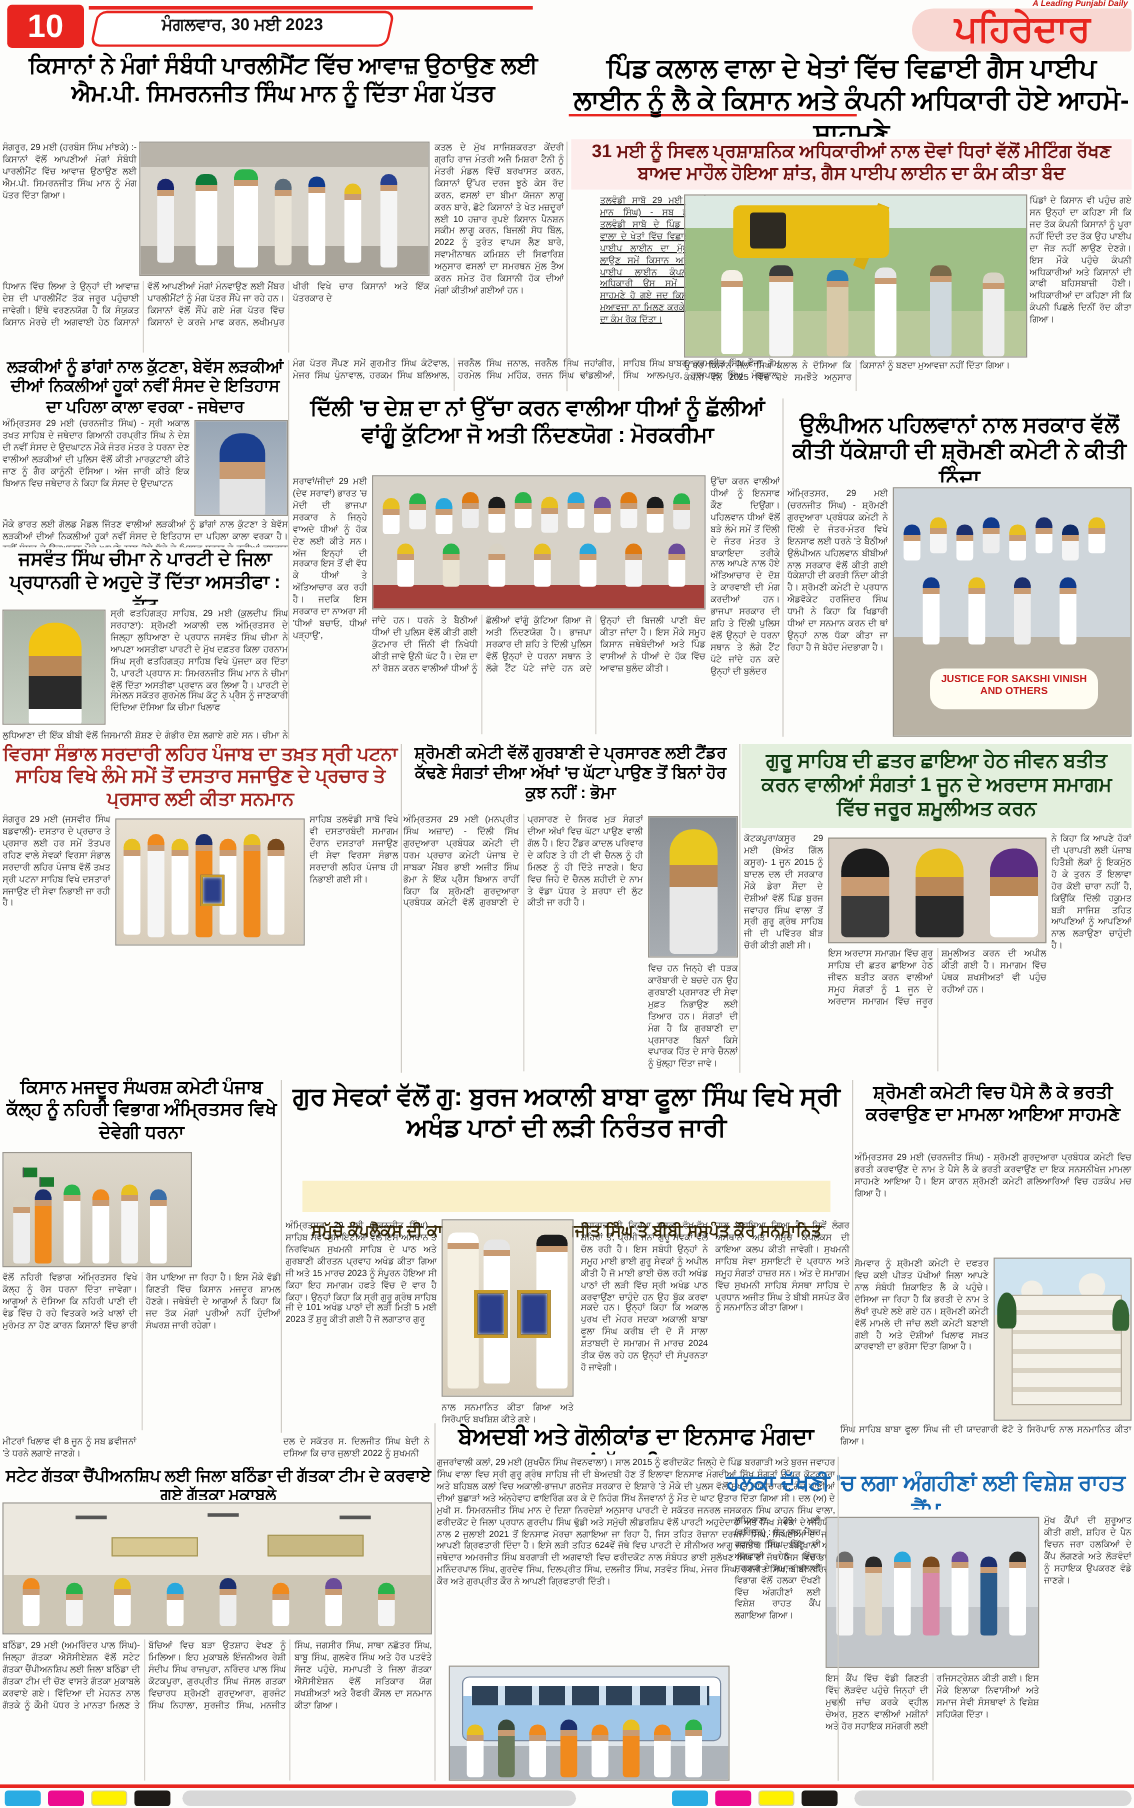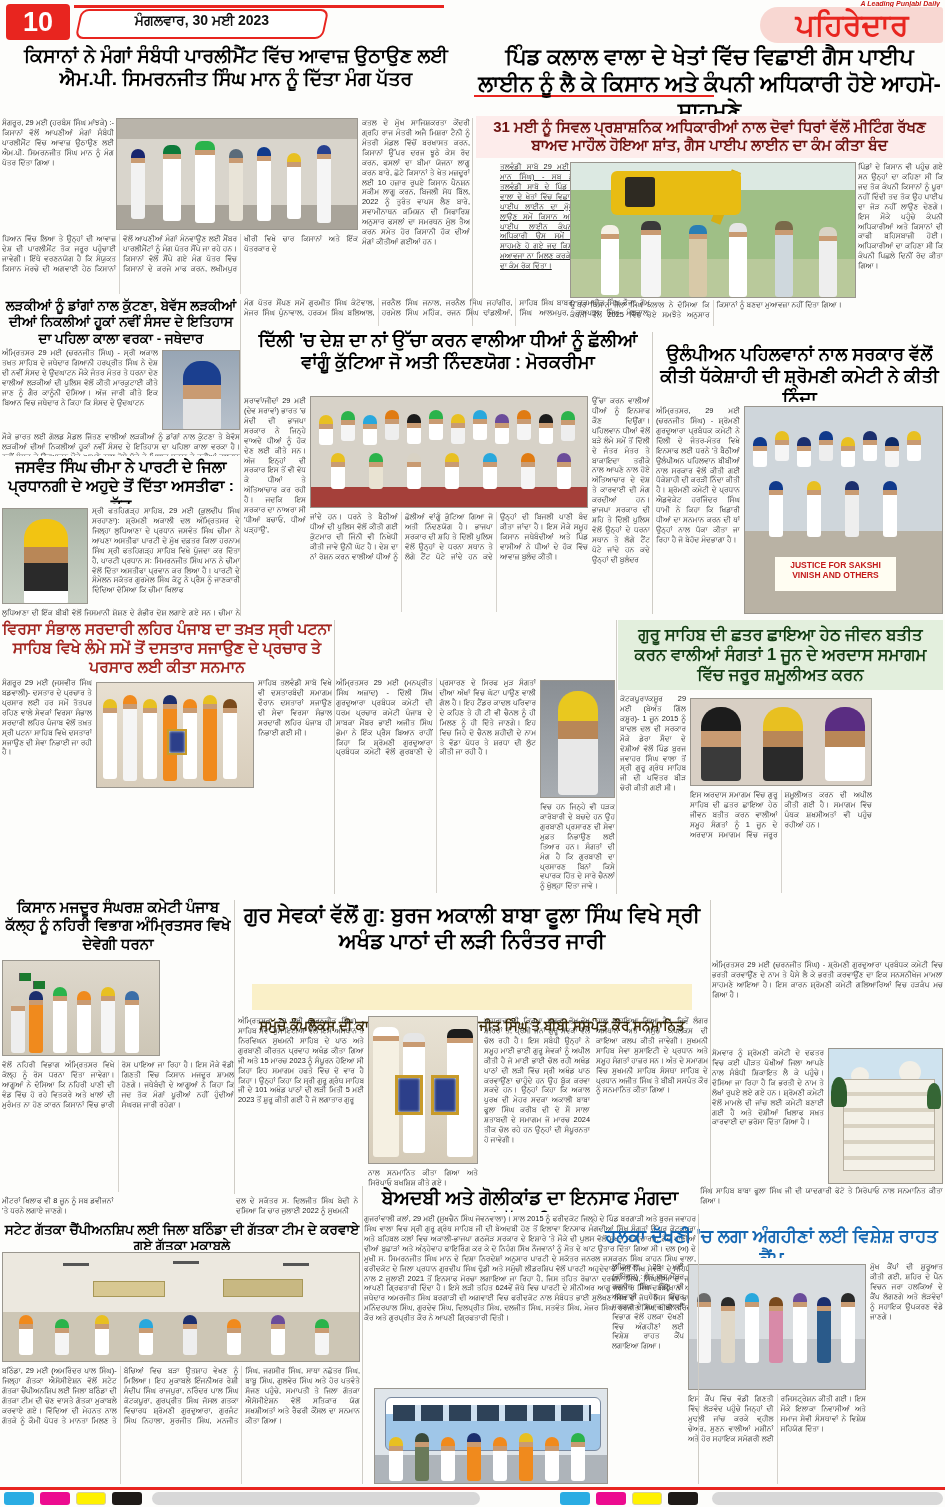--- a/index.html
+++ b/index.html
@@ -118,53 +118,55 @@
     <i class="pr" style="left:52px;top:30px;--t:#1c2f6e;--c:#fff;"></i>
     <i class="pr" style="left:74px;top:24px;--t:#103a8c;--c:#eee;"></i>
     <i class="pr" style="left:96px;top:30px;--t:#e8c021;--c:#fff;"></i>
     <i class="pr" style="left:118px;top:24px;--t:#1c2f6e;--c:#fff;"></i>
     <i class="pr" style="left:140px;top:30px;--t:#0e2a66;--c:#f5f5f5;"></i>
     <i class="pr" style="left:162px;top:24px;--t:#e8c021;--c:#fff;"></i>
     <i class="pr" style="left:24px;top:74px;--t:#103a8c;--c:#fff;height:56px;"></i>
     <i class="pr" style="left:62px;top:74px;--t:#e8c021;--c:#fff;height:56px;"></i>
     <i class="pr" style="left:100px;top:74px;--t:#1c2f6e;--c:#eee;height:56px;"></i>
     <i class="pr" style="left:138px;top:74px;--t:#103a8c;--c:#fff;height:56px;"></i>
-    <div class="banner" style="left:30px;top:150px;width:121px;height:30px;font-size:8.5px;padding-top:4px;">
+    <div class="banner" style="left:30px;top:150px;width:140px;height:30px;font-size:8.5px;padding-top:4px;border-radius:12px;">
       <span>JUSTICE FOR SAKSHI VINISH AND OTHERS</span>
     </div>
   </div>
 
   <div class="abs hl" style="left:2px;top:620px;width:330px;height:54px;font-size:15.5px;color:#a3251f;">ਵਿਰਸਾ ਸੰਭਾਲ ਸਰਦਾਰੀ ਲਹਿਰ ਪੰਜਾਬ ਦਾ ਤਖ਼ਤ ਸ੍ਰੀ ਪਟਨਾ ਸਾਹਿਬ ਵਿਖੇ ਲੰਮੇ ਸਮੇਂ ਤੋਂ ਦਸਤਾਰ ਸਜਾਉਣ ਦੇ ਪ੍ਰਚਾਰ ਤੇ ਪ੍ਰਸਾਰ ਲਈ ਕੀਤਾ ਸਨਮਾਨ</div>
   <div class="abs bt" style="left:2px;top:678px;width:90px;height:215px;">ਸੰਗਰੂਰ 29 ਮਈ (ਜਸਵੀਰ ਸਿੰਘ ਬਡਵਾਲੀ)- ਦਸਤਾਰ ਦੇ ਪ੍ਰਚਾਰ ਤੇ ਪ੍ਰਸਾਰ ਲਈ ਹਰ ਸਮੇਂ ਤੱਤਪਰ ਰਹਿਣ ਵਾਲੇ ਸੇਵਕਾਂ ਵਿਰਸਾ ਸੰਭਾਲ ਸਰਦਾਰੀ ਲਹਿਰ ਪੰਜਾਬ ਵੱਲੋਂ ਤਖ਼ਤ ਸ੍ਰੀ ਪਟਨਾ ਸਾਹਿਬ ਵਿਖੇ ਦਸਤਾਰਾਂ ਸਜਾਉਣ ਦੀ ਸੇਵਾ ਨਿਭਾਈ ਜਾ ਰਹੀ ਹੈ।</div>
   <div class="photo" style="left:96px;top:682px;width:158px;height:106px;background:linear-gradient(#e8e0d2,#d8cdbb);">
     <i class="pr" style="left:6px;top:16px;--t:#e8c021;--c:#fff;height:80px;"></i>
     <i class="pr" style="left:26px;top:12px;--t:#f08a1d;--c:#f5f5f5;height:86px;"></i>
     <i class="pr" style="left:46px;top:16px;--t:#e8c021;--c:#fff;height:80px;"></i>
     <i class="pr" style="left:66px;top:12px;--t:#1c2f6e;--c:#f08a1d;height:86px;"></i>
     <i class="pr" style="left:86px;top:16px;--t:#f08a1d;--c:#fff;height:80px;"></i>
     <i class="pr" style="left:106px;top:12px;--t:#e8c021;--c:#f08a1d;height:86px;"></i>
     <i class="pr" style="left:126px;top:16px;--t:#7a4a1d;--c:#fff;height:80px;"></i>
     <div class="frame" style="left:70px;top:46px;width:16px;height:22px;border-width:2px;"></div>
   </div>
   <div class="abs bt" style="left:258px;top:678px;width:74px;height:215px;">ਸਾਹਿਬ ਤਲਵੰਡੀ ਸਾਬੋ ਵਿਖੇ ਵੀ ਦਸਤਾਰਬੰਦੀ ਸਮਾਗਮ ਦੌਰਾਨ ਦਸਤਾਰਾਂ ਸਜਾਉਣ ਦੀ ਸੇਵਾ ਵਿਰਸਾ ਸੰਭਾਲ ਸਰਦਾਰੀ ਲਹਿਰ ਪੰਜਾਬ ਹੀ ਨਿਭਾਈ ਗਈ ਸੀ।</div>
 
+  <div class="abs hl" style="left:336px;top:620px;width:279px;height:54px;font-size:13.5px;">ਸ਼੍ਰੋਮਣੀ ਕਮੇਟੀ ਵੱਲੋਂ ਗੁਰਬਾਣੀ ਦੇ ਪ੍ਰਸਾਰਣ ਲਈ ਟੈਂਡਰ ਕੱਢਣੇ ਸੰਗਤਾਂ ਦੀਆ ਅੱਖਾਂ 'ਚ ਘੱਟਾ ਪਾਉਣ ਤੋਂ ਬਿਨਾਂ ਹੋਰ ਕੁਝ ਨਹੀਂ : ਭੋਮਾ</div>
   <div class="abs bt c2" style="left:336px;top:678px;width:200px;height:215px;">ਅੰਮ੍ਰਿਤਸਰ 29 ਮਈ (ਮਨਪ੍ਰੀਤ ਸਿੰਘ ਅਜ਼ਾਦ) - ਦਿੱਲੀ ਸਿੱਖ ਗੁਰਦੁਆਰਾ ਪ੍ਰਬੰਧਕ ਕਮੇਟੀ ਦੀ ਧਰਮ ਪ੍ਰਚਾਰ ਕਮੇਟੀ ਪੰਜਾਬ ਦੇ ਸਾਬਕਾ ਮੈਂਬਰ ਭਾਈ ਅਜੀਤ ਸਿੰਘ ਭੋਮਾ ਨੇ ਇੱਕ ਪ੍ਰੈਸ ਬਿਆਨ ਰਾਹੀਂ ਕਿਹਾ ਕਿ ਸ਼੍ਰੋਮਣੀ ਗੁਰਦੁਆਰਾ ਪ੍ਰਬੰਧਕ ਕਮੇਟੀ ਵੱਲੋਂ ਗੁਰਬਾਣੀ ਦੇ ਪ੍ਰਸਾਰਣ ਦੇ ਸਿਰਫ ਮੁੜ ਸੰਗਤਾਂ ਦੀਆ ਅੱਖਾਂ ਵਿਚ ਘੱਟਾ ਪਾਉਣ ਵਾਲੀ ਗੱਲ ਹੈ। ਇਹ ਟੈਂਡਰ ਕਾਦਲ ਪਰਿਵਾਰ ਦੇ ਕਹਿਣ ਤੇ ਹੀ ਟੀ ਵੀ ਚੈਨਲ ਨੂੰ ਹੀ ਮਿਲਣ ਨੂੰ ਹੀ ਦਿੱਤੇ ਜਾਣਗੇ। ਇਹ ਵਿਚ ਜਿਹੇ ਦੋ ਚੈਨਲ ਸ਼ਹੀਦੀ ਦੇ ਨਾਮ ਤੇ ਵੱਡਾ ਪੱਧਰ ਤੇ ਸ਼ਰਧਾ ਦੀ ਲੁੱਟ ਕੀਤੀ ਜਾ ਰਹੀ ਹੈ।</div>
   <div class="photo" style="left:540px;top:680px;width:75px;height:118px;background:linear-gradient(#8a8f94,#a8adb2);">
     <i class="pr" style="left:17px;top:10px;--t:#e9c81f;--f:#b98757;--c:#e8e8e8;width:40px;height:104px;border-radius:19px 19px 4px 4px;background:linear-gradient(var(--t) 0 30px,var(--f) 30px 48px,var(--c) 48px 100%);"></i>
   </div>
   <div class="abs bt" style="left:540px;top:802px;width:75px;height:91px;">ਵਿਚ ਹਨ ਜਿਨ੍ਹੇ ਵੀ ਧੜਕ ਕਾਰੋਬਾਰੀ ਦੇ ਬਚਦੇ ਹਨ ਉਹ ਗੁਰਬਾਣੀ ਪ੍ਰਸਾਰਣ ਦੀ ਸੇਵਾ ਮੁਫ਼ਤ ਨਿਭਾਉਣ ਲਈ ਤਿਆਰ ਹਨ। ਸੰਗਤਾਂ ਦੀ ਮੰਗ ਹੈ ਕਿ ਗੁਰਬਾਣੀ ਦਾ ਪ੍ਰਸਾਰਣ ਬਿਨਾਂ ਕਿਸੇ ਵਪਾਰਕ ਹਿੱਤ ਦੇ ਸਾਰੇ ਚੈਨਲਾਂ ਨੂੰ ਖੁੱਲ੍ਹਾ ਦਿੱਤਾ ਜਾਵੇ।</div>
 
   <div class="abs" style="left:618px;top:620px;width:325px;height:70px;background:#e3efdd;"></div>
   <div class="abs hl" style="left:622px;top:624px;width:317px;height:62px;font-size:16.5px;color:#123c12;">ਗੁਰੂ ਸਾਹਿਬ ਦੀ ਛਤਰ ਛਾਇਆ ਹੇਠ ਜੀਵਨ ਬਤੀਤ ਕਰਨ ਵਾਲੀਆਂ ਸੰਗਤਾਂ 1 ਜੂਨ ਦੇ ਅਰਦਾਸ ਸਮਾਗਮ ਵਿੱਚ ਜਰੂਰ ਸ਼ਮੂਲੀਅਤ ਕਰਨ</div>
   <div class="abs bt" style="left:620px;top:694px;width:66px;height:199px;">ਕੋਟਕਪੂਰਾ/ਕਸੂਰ 29 ਮਈ (ਬੇਅੰਤ ਗਿੱਲ ਕਸੂਰ)- 1 ਜੂਨ 2015 ਨੂੰ ਬਾਦਲ ਦਲ ਦੀ ਸਰਕਾਰ ਮੌਕੇ ਡੇਰਾ ਸੌਦਾ ਦੇ ਦੋਸ਼ੀਆਂ ਵੱਲੋਂ ਪਿੰਡ ਬੁਰਜ ਜਵਾਹਰ ਸਿੰਘ ਵਾਲਾ ਤੋਂ ਸ੍ਰੀ ਗੁਰੂ ਗ੍ਰੰਥ ਸਾਹਿਬ ਜੀ ਦੀ ਪਵਿੱਤਰ ਬੀੜ ਚੋਰੀ ਕੀਤੀ ਗਈ ਸੀ।</div>
   <div class="photo" style="left:690px;top:698px;width:182px;height:88px;background:#d8cfc4;">
     <i class="pr" style="left:10px;top:8px;--t:#1c1c1c;--f:#c99b72;--c:#3a3a3a;width:40px;height:74px;border-radius:19px 19px 4px 4px;background:linear-gradient(var(--t) 0 24px,var(--f) 24px 40px,var(--c) 40px 100%);"></i>
     <i class="pr" style="left:72px;top:8px;--t:#e8c021;--f:#b98757;--c:#2a2a2a;width:40px;height:74px;border-radius:19px 19px 4px 4px;background:linear-gradient(var(--t) 0 24px,var(--f) 24px 40px,var(--c) 40px 100%);"></i>
     <i class="pr" style="left:134px;top:8px;--t:#5a2d82;--f:#b98757;--c:#fff;width:40px;height:74px;border-radius:19px 19px 4px 4px;background:linear-gradient(var(--t) 0 24px,var(--f) 24px 40px,var(--c) 40px 100%);"></i>
   </div>
+  <div class="abs bt" style="left:876px;top:694px;width:67px;height:199px;">ਨੇ ਕਿਹਾ ਕਿ ਆਪਣੇ ਹੱਕਾਂ ਦੀ ਪ੍ਰਾਪਤੀ ਲਈ ਪੰਜਾਬ ਹਿਤੈਸ਼ੀ ਲੋਕਾਂ ਨੂੰ ਇਕਮੁੱਠ ਹੋ ਕੇ ਤੁਰਨ ਤੋਂ ਇਲਾਵਾ ਹੋਰ ਕੋਈ ਚਾਰਾ ਨਹੀਂ ਹੈ, ਕਿਉਂਕਿ ਦਿੱਲੀ ਹਕੂਮਤ ਬੜੀ ਸਾਜਿਸ਼ ਤਹਿਤ ਆਪਣਿਆਂ ਨੂੰ ਆਪਣਿਆਂ ਨਾਲ ਲੜਾਉਣਾ ਚਾਹੁੰਦੀ ਹੈ।</div>
   <div class="abs bt c2" style="left:690px;top:790px;width:182px;height:103px;">ਇਸ ਅਰਦਾਸ ਸਮਾਗਮ ਵਿੱਚ ਗੁਰੂ ਸਾਹਿਬ ਦੀ ਛਤਰ ਛਾਇਆ ਹੇਠ ਜੀਵਨ ਬਤੀਤ ਕਰਨ ਵਾਲੀਆਂ ਸਮੂਹ ਸੰਗਤਾਂ ਨੂੰ 1 ਜੂਨ ਦੇ ਅਰਦਾਸ ਸਮਾਗਮ ਵਿੱਚ ਜਰੂਰ ਸ਼ਮੂਲੀਅਤ ਕਰਨ ਦੀ ਅਪੀਲ ਕੀਤੀ ਗਈ ਹੈ। ਸਮਾਗਮ ਵਿੱਚ ਪੰਥਕ ਸ਼ਖਸੀਅਤਾਂ ਵੀ ਪਹੁੰਚ ਰਹੀਆਂ ਹਨ।</div>
 
   <div class="abs hl" style="left:2px;top:898px;width:232px;height:58px;font-size:15px;">ਕਿਸਾਨ ਮਜਦੂਰ ਸੰਘਰਸ਼ ਕਮੇਟੀ ਪੰਜਾਬ ਕੱਲ੍ਹ ਨੂੰ ਨਹਿਰੀ ਵਿਭਾਗ ਅੰਮ੍ਰਿਤਸਰ ਵਿਖੇ ਦੇਵੇਗੀ ਧਰਨਾ</div>
   <div class="photo" style="left:2px;top:960px;width:158px;height:96px;background:linear-gradient(#ded8cc,#cdc6b6);">
     <div class="flag" style="left:16px;top:12px;"></div>
     <div class="flag" style="left:30px;top:20px;"></div>
     <i class="pr" style="left:26px;top:30px;--t:#1c2f6e;--c:#f08a1d;height:62px;"></i>
     <i class="pr" style="left:50px;top:26px;--t:#2bb34b;--c:#fff;height:66px;"></i>
     <i class="pr" style="left:74px;top:30px;--t:#f08a1d;--c:#fff;height:62px;"></i>
     <i class="pr" style="left:98px;top:26px;--t:#e8c021;--c:#f5f5f5;height:66px;"></i>
@@ -184,20 +186,21 @@
     <i class="pr" style="left:78px;top:12px;--t:#1c1c1c;--c:#fff;width:26px;height:128px;"></i>
     <div class="frame" style="left:26px;top:58px;width:22px;height:34px;"></div>
     <div class="frame" style="left:62px;top:58px;width:22px;height:34px;"></div>
   </div>
   <div class="abs bt" style="left:368px;top:1168px;width:110px;height:24px;">ਨਾਲ ਸਨਮਾਨਿਤ ਕੀਤਾ ਗਿਆ ਅਤੇ ਸਿਰੋਪਾਓ ਬਖਸ਼ਿਸ਼ ਕੀਤੇ ਗਏ।</div>
   <div class="abs bt" style="left:484px;top:1016px;width:106px;height:178px;">ਮਹਾਰਾਜ ਦੀ ਕ੍ਰਿਪਾ ਸਦਕਾ ਵੱਖ-ਵੱਖ ਸ਼ਹਿਰਾਂ ਤੋਂ, ਪ੍ਰੇਮੀ ਜਨਾਂ ਗੁਰੂ ਸੇਵਕਾਂ ਵੱਲੋਂ ਚੱਲ ਰਹੀ ਹੈ। ਇਸ ਸਬੰਧੀ ਉਨ੍ਹਾਂ ਨੇ ਸਮੂਹ ਮਾਈ ਭਾਈ ਗੁਰੂ ਸੇਵਕਾਂ ਨੂੰ ਅਪੀਲ ਕੀਤੀ ਹੈ ਜੋ ਮਾਈ ਭਾਈ ਚੱਲ ਰਹੀ ਅਖੰਡ ਪਾਠਾਂ ਦੀ ਲੜੀ ਵਿੱਚ ਸ੍ਰੀ ਅਖੰਡ ਪਾਠ ਕਰਵਾਉਂਣਾ ਚਾਹੁੰਦੇ ਹਨ ਉਹ ਬੁੱਕ ਕਰਵਾ ਸਕਦੇ ਹਨ। ਉਨ੍ਹਾਂ ਕਿਹਾ ਕਿ ਅਕਾਲ ਪੁਰਖ ਦੀ ਮੇਹਰ ਸਦਕਾ ਅਕਾਲੀ ਬਾਬਾ ਫੂਲਾ ਸਿੰਘ ਕਰੀਬ ਦੀ ਦੋ ਸੌ ਸਾਲਾ ਸ਼ਤਾਬਦੀ ਦੇ ਸਮਾਗਮ ਜੋ ਮਾਰਚ 2024 ਤੀਕ ਚੱਲ ਰਹੇ ਹਨ ਉਨ੍ਹਾਂ ਦੀ ਸੰਪੂਰਨਤਾ ਹੋ ਜਾਵੇਗੀ।</div>
   <div class="abs bt" style="left:596px;top:1016px;width:112px;height:178px;">ਹਾਲ ਬਣਾਇਆ ਗਿਆ ਹੈ। ਜਿਵੇਂ ਲੰਗਰ ਅਸਥਾਨ ਅਤੇ ਸਮੁੱਚੇ ਕੰਪਲੈਕਸ ਦੀ ਕਾਇਆ ਕਲਪ ਕੀਤੀ ਜਾਵੇਗੀ। ਸੁਖਮਨੀ ਸਾਹਿਬ ਸੇਵਾ ਸੁਸਾਇਟੀ ਦੇ ਪ੍ਰਧਾਨ ਅਤੇ ਸਮੂਹ ਸੰਗਤਾਂ ਹਾਜ਼ਰ ਸਨ। ਅੰਤ ਦੇ ਸਮਾਗਮ ਵਿੱਚ ਸੁਖਮਨੀ ਸਾਹਿਬ ਸੰਸਥਾ ਸਾਹਿਬ ਦੇ ਪ੍ਰਧਾਨ ਅਜੀਤ ਸਿੰਘ ਤੇ ਬੀਬੀ ਸਸਪੰਤ ਕੌਰ ਨੂੰ ਸਨਮਾਨਿਤ ਕੀਤਾ ਗਿਆ।</div>
   <div class="abs bt" style="left:236px;top:1196px;width:122px;height:24px;">ਦਲ ਦੇ ਸਕੱਤਰ ਸ. ਦਿਲਜੀਤ ਸਿੰਘ ਬੇਦੀ ਨੇ ਦਸਿਆ ਕਿ ਚਾਰ ਜੁਲਾਈ 2022 ਨੂੰ ਸੁਖਮਨੀ</div>
   <div class="abs bt" style="left:700px;top:1186px;width:243px;height:34px;">ਸਿੰਘ ਸਾਹਿਬ ਬਾਬਾ ਫੂਲਾ ਸਿੰਘ ਜੀ ਦੀ ਯਾਦਗਾਰੀ ਫੋਟੋ ਤੇ ਸਿਰੋਪਾਓ ਨਾਲ ਸਨਮਾਨਿਤ ਕੀਤਾ ਗਿਆ।</div>
 
+  <div class="abs hl" style="left:712px;top:902px;width:231px;height:56px;font-size:15px;">ਸ਼੍ਰੋਮਣੀ ਕਮੇਟੀ ਵਿਚ ਪੈਸੇ ਲੈ ਕੇ ਭਰਤੀ ਕਰਵਾਉਣ ਦਾ ਮਾਮਲਾ ਆਇਆ ਸਾਹਮਣੇ</div>
   <div class="abs bt" style="left:712px;top:960px;width:231px;height:84px;">ਅੰਮ੍ਰਿਤਸਰ 29 ਮਈ (ਚਰਨਜੀਤ ਸਿੰਘ) - ਸ਼੍ਰੋਮਣੀ ਗੁਰਦੁਆਰਾ ਪ੍ਰਬੰਧਕ ਕਮੇਟੀ ਵਿਚ ਭਰਤੀ ਕਰਵਾਉਂਣ ਦੇ ਨਾਮ ਤੇ ਪੈਸੇ ਲੈ ਕੇ ਭਰਤੀ ਕਰਵਾਉਂਣ ਦਾ ਇਕ ਸਨਸਨੀਖੇਜ ਮਾਮਲਾ ਸਾਹਮਣੇ ਆਇਆ ਹੈ। ਇਸ ਕਾਰਨ ਸ਼੍ਰੋਮਣੀ ਕਮੇਟੀ ਗਲਿਆਰਿਆਂ ਵਿਚ ਹੜਕੰਪ ਮਚ ਗਿਆ ਹੈ।</div>
   <div class="abs bt" style="left:712px;top:1048px;width:112px;height:136px;">ਸੋਮਵਾਰ ਨੂੰ ਸ਼੍ਰੋਮਣੀ ਕਮੇਟੀ ਦੇ ਦਫਤਰ ਵਿਚ ਕਈ ਪੀੜਤ ਪੱਖੀਆਂ ਜਿਲਾ ਆਪਣੇ ਨਾਲ ਸੰਬੰਧੀ ਸ਼ਿਕਾਇਤ ਲੈ ਕੇ ਪਹੁੰਚੇ। ਦੱਸਿਆ ਜਾ ਰਿਹਾ ਹੈ ਕਿ ਭਰਤੀ ਦੇ ਨਾਮ ਤੇ ਲੱਖਾਂ ਰੁਪਏ ਲਏ ਗਏ ਹਨ। ਸ਼੍ਰੋਮਣੀ ਕਮੇਟੀ ਵੱਲੋਂ ਮਾਮਲੇ ਦੀ ਜਾਂਚ ਲਈ ਕਮੇਟੀ ਬਣਾਈ ਗਈ ਹੈ ਅਤੇ ਦੋਸ਼ੀਆਂ ਖਿਲਾਫ ਸਖ਼ਤ ਕਾਰਵਾਈ ਦਾ ਭਰੋਸਾ ਦਿੱਤਾ ਗਿਆ ਹੈ।</div>
   <div class="photo" style="left:828px;top:1048px;width:115px;height:136px;background:linear-gradient(#cfe3ef 0 35%,#e8e3d6 35%);">
     <div class="abs" style="left:22px;top:18px;width:18px;height:18px;background:#f2efe6;border-radius:50%;"></div>
     <div class="abs" style="left:70px;top:12px;width:22px;height:22px;background:#f2efe6;border-radius:50%;"></div>
     <div class="abs" style="left:14px;top:30px;width:90px;height:90px;background:repeating-linear-gradient(#f4f1e8 0 12px,#d9d2c2 12px 16px);border:1px solid #b8b0a0;"></div>
     <div class="abs" style="left:2px;top:28px;width:16px;height:30px;background:#2e5e2e;border-radius:50% 50% 20% 20%;"></div>
     <div class="abs" style="left:98px;top:34px;width:14px;height:26px;background:#356635;border-radius:50% 50% 20% 20%;"></div>
   </div>
 

